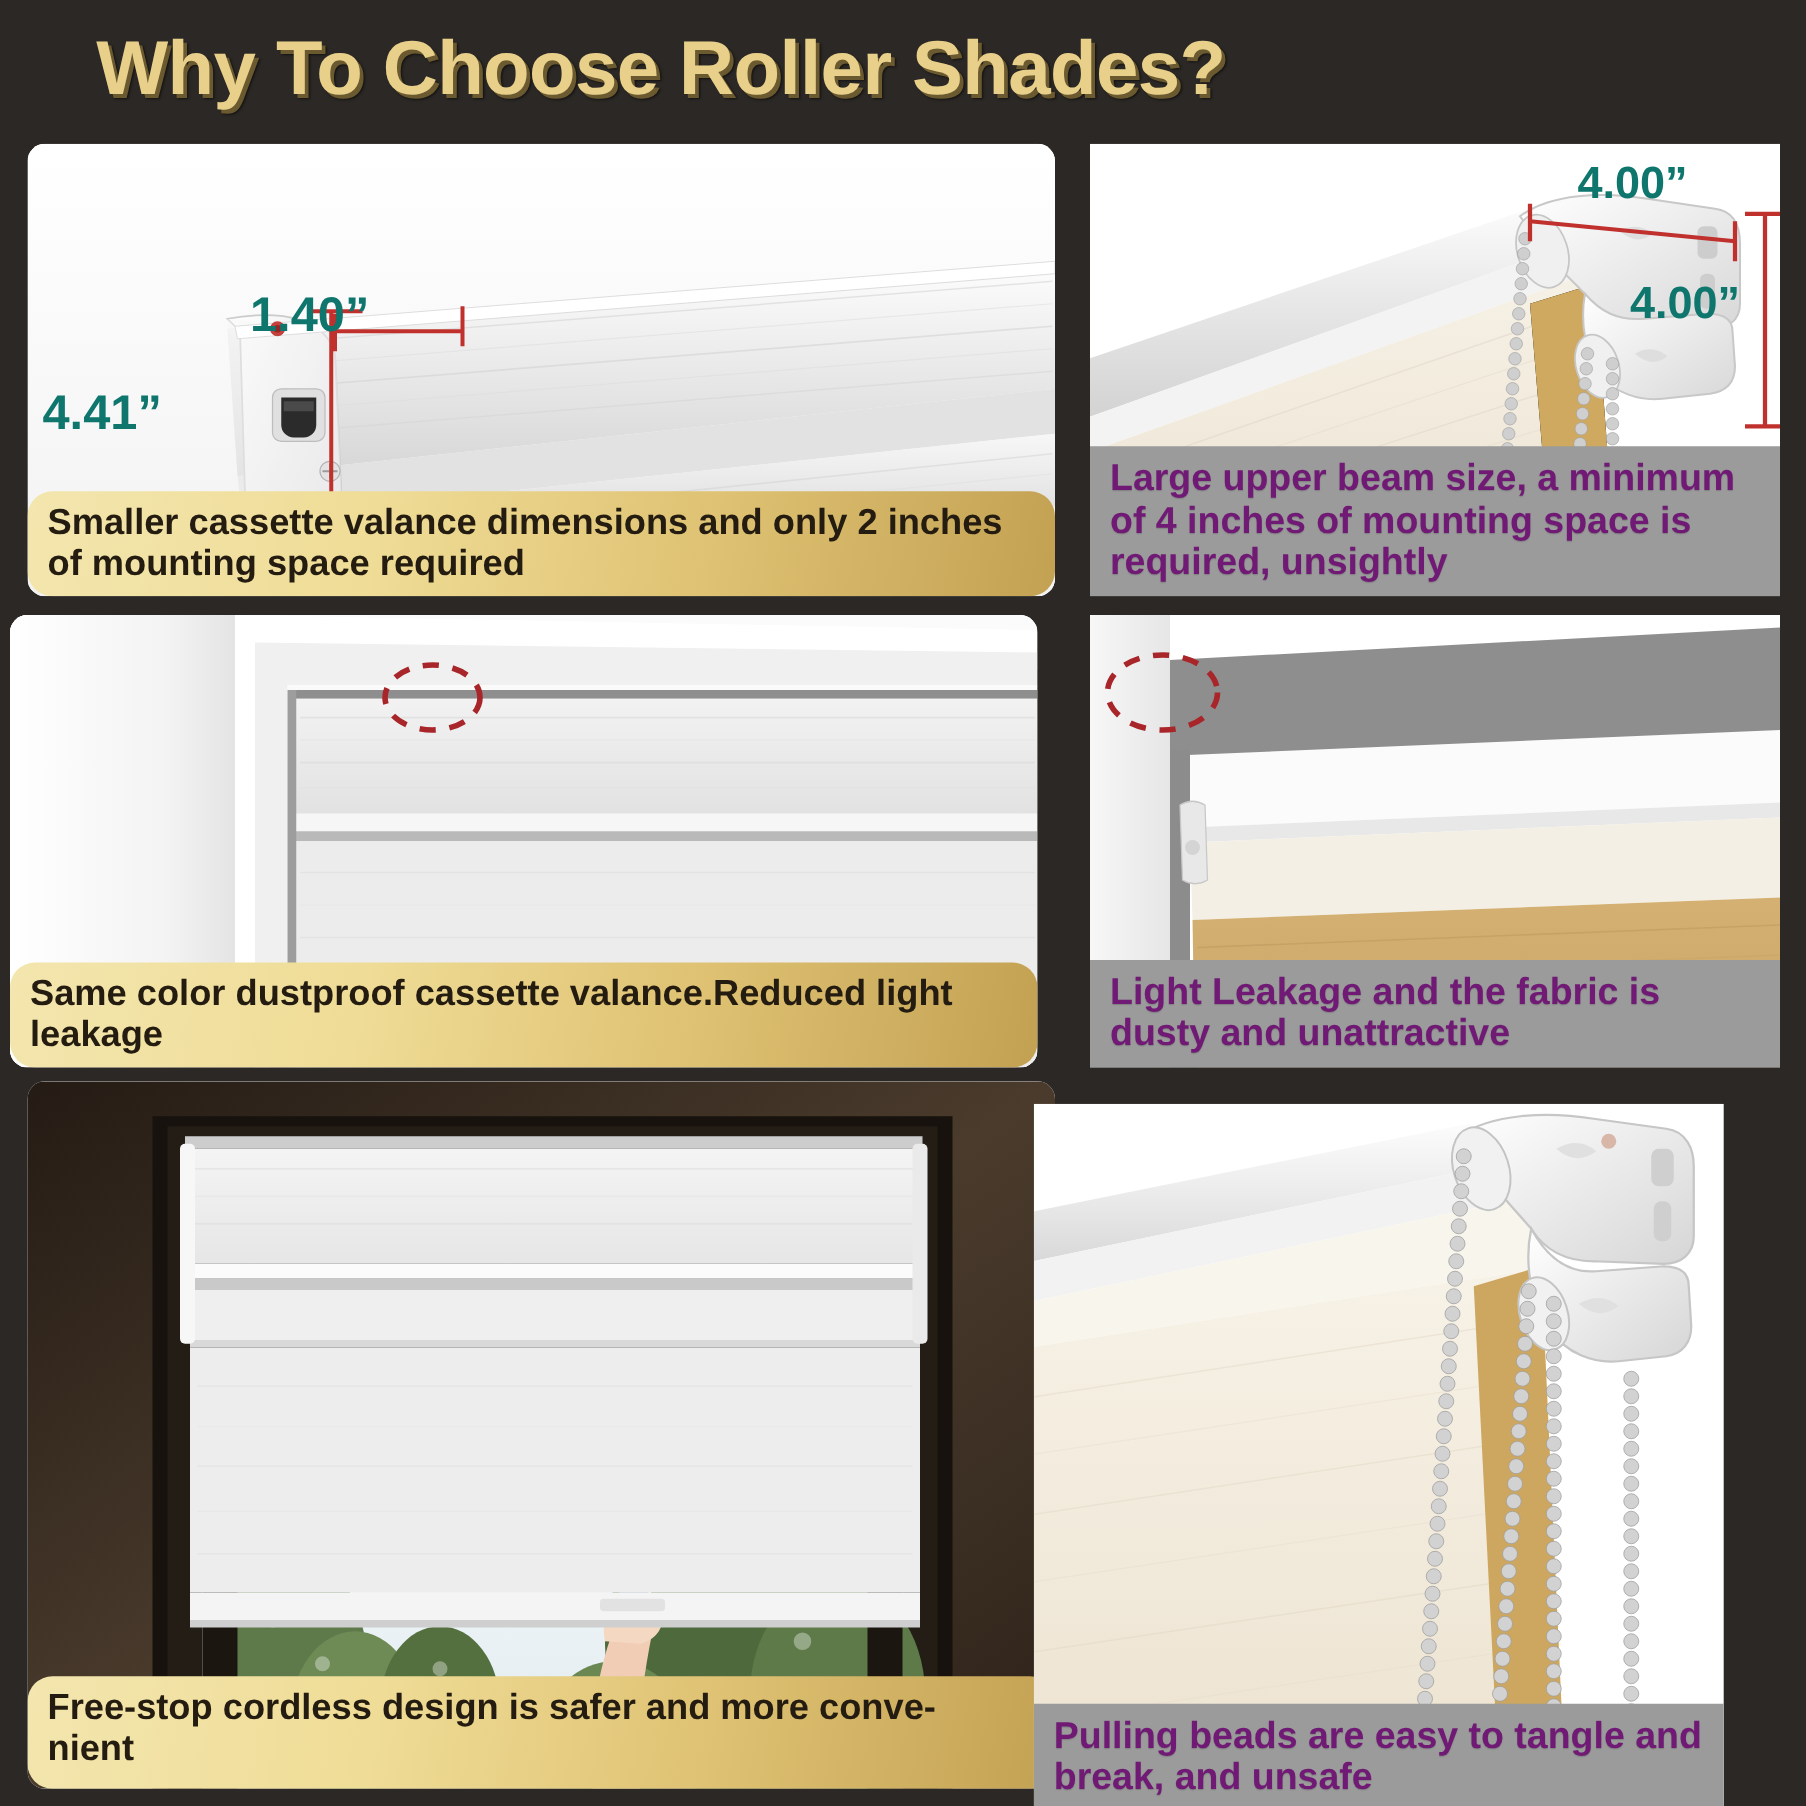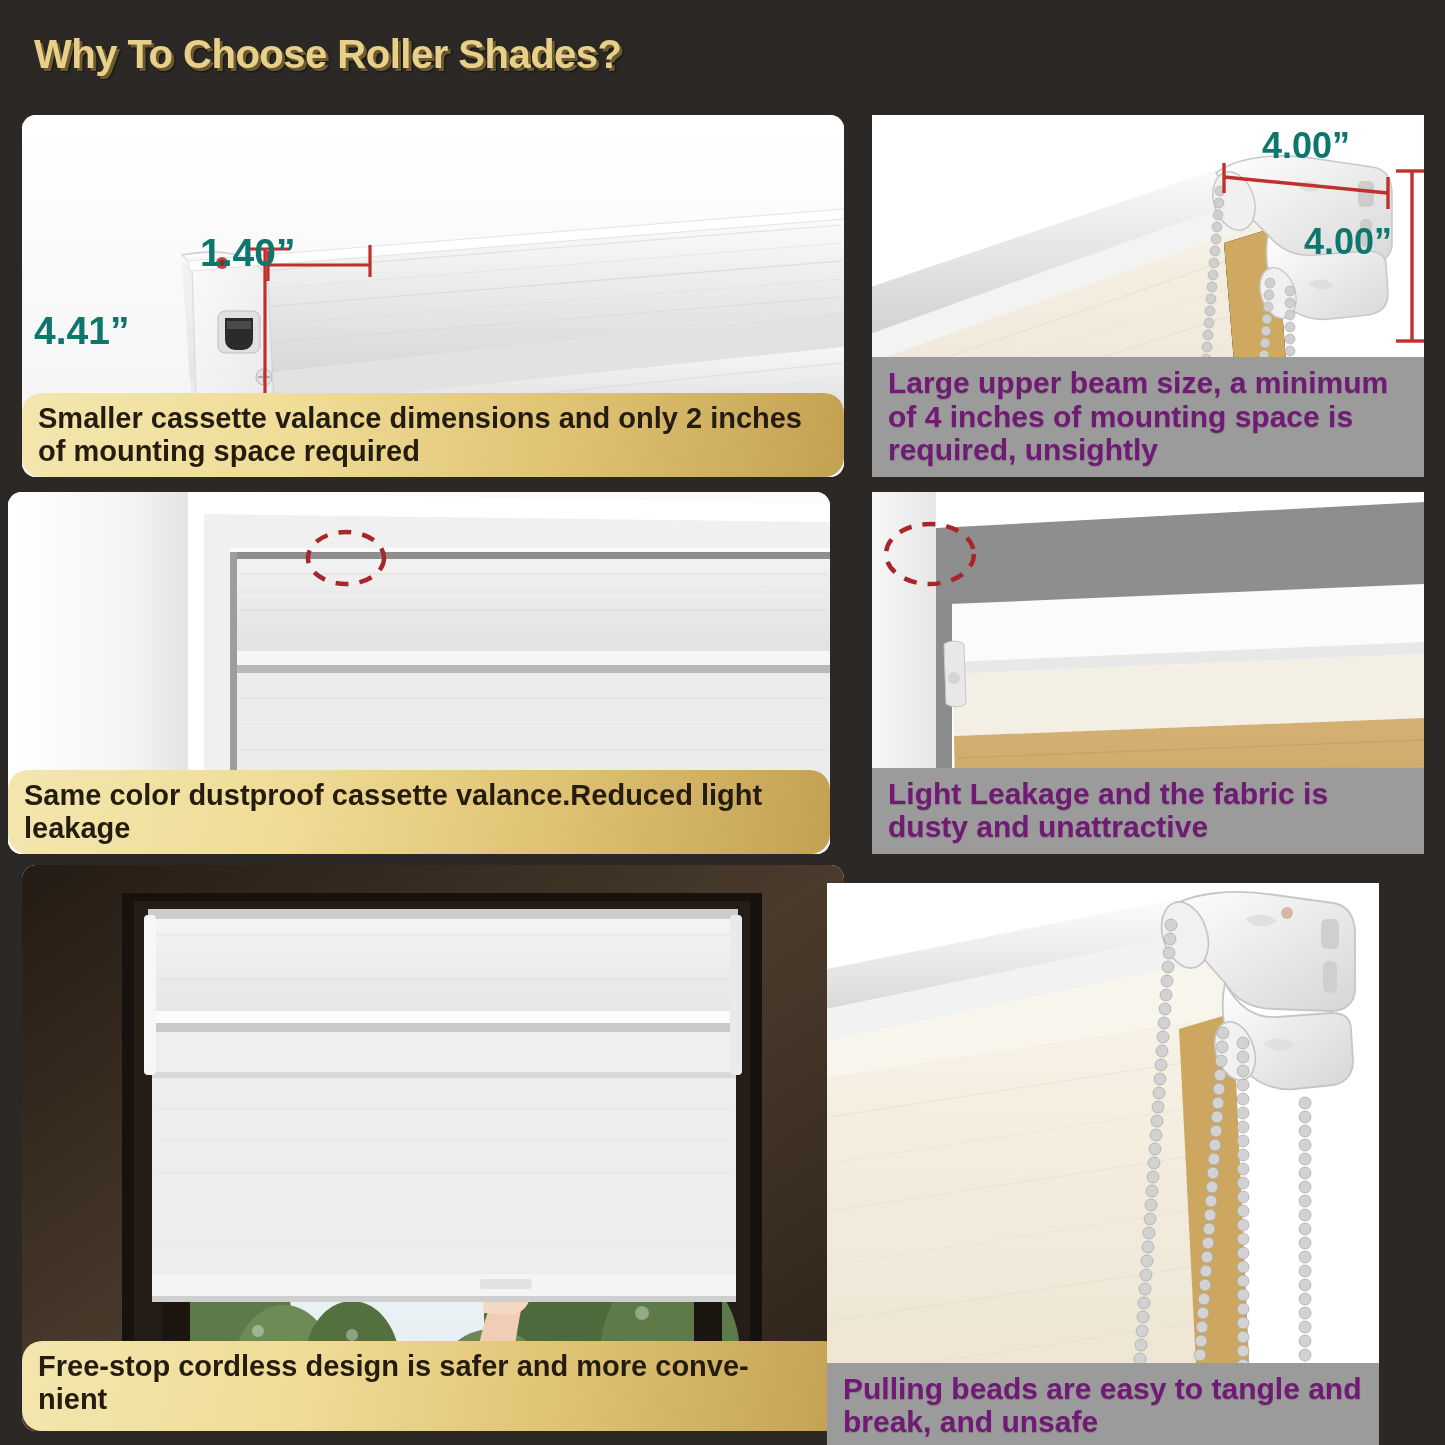--- a/index.html
+++ b/index.html
@@ -7,24 +7,25 @@
     width: 1445px; height: 1445px;
     background: #2b2825;
     font-family: "Liberation Sans", sans-serif;
     overflow: hidden;
     position: relative;
   }
 
   
   .title-bar { height: 108px; display: flex; align-items: center; padding-left: 34px; }
   .title {
-    font-size: 40px; font-weight: bold; letter-spacing: -0.5px;
+    font-size: 61px; font-weight: bold; letter-spacing: -0.5px;
     color: #e8d08a;
     text-shadow: 3px 3px 0 #6b5a30, 4px 4px 2px rgba(0,0,0,0.55);
     white-space: nowrap;
+    margin-left: 43px;
   }
 
   
   .grid { position: absolute; top: 108px; left: 0; width: 1445px; height: 1337px; }
 
   .panel { position: absolute; overflow: hidden; }
   .panel.pro  { border-radius: 14px; }
   .panel.con  { border-radius: 0; }
 
   .photo { position: absolute; inset: 0; overflow: hidden; background: #fff; }

